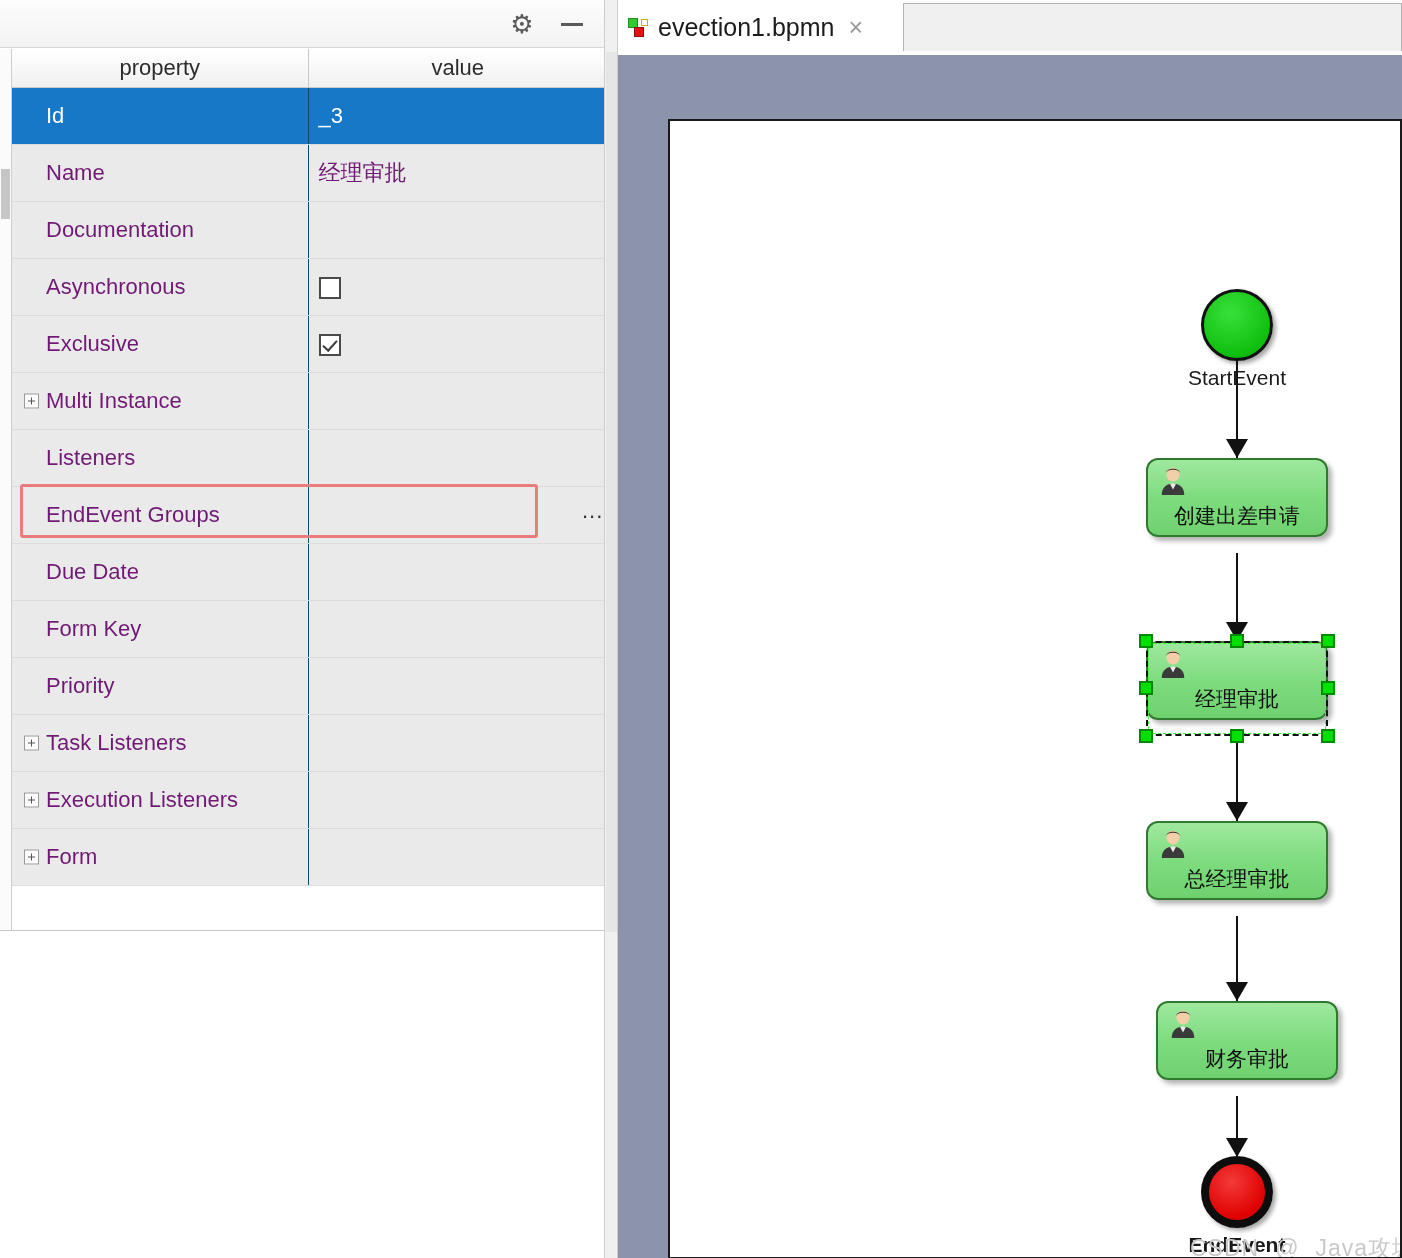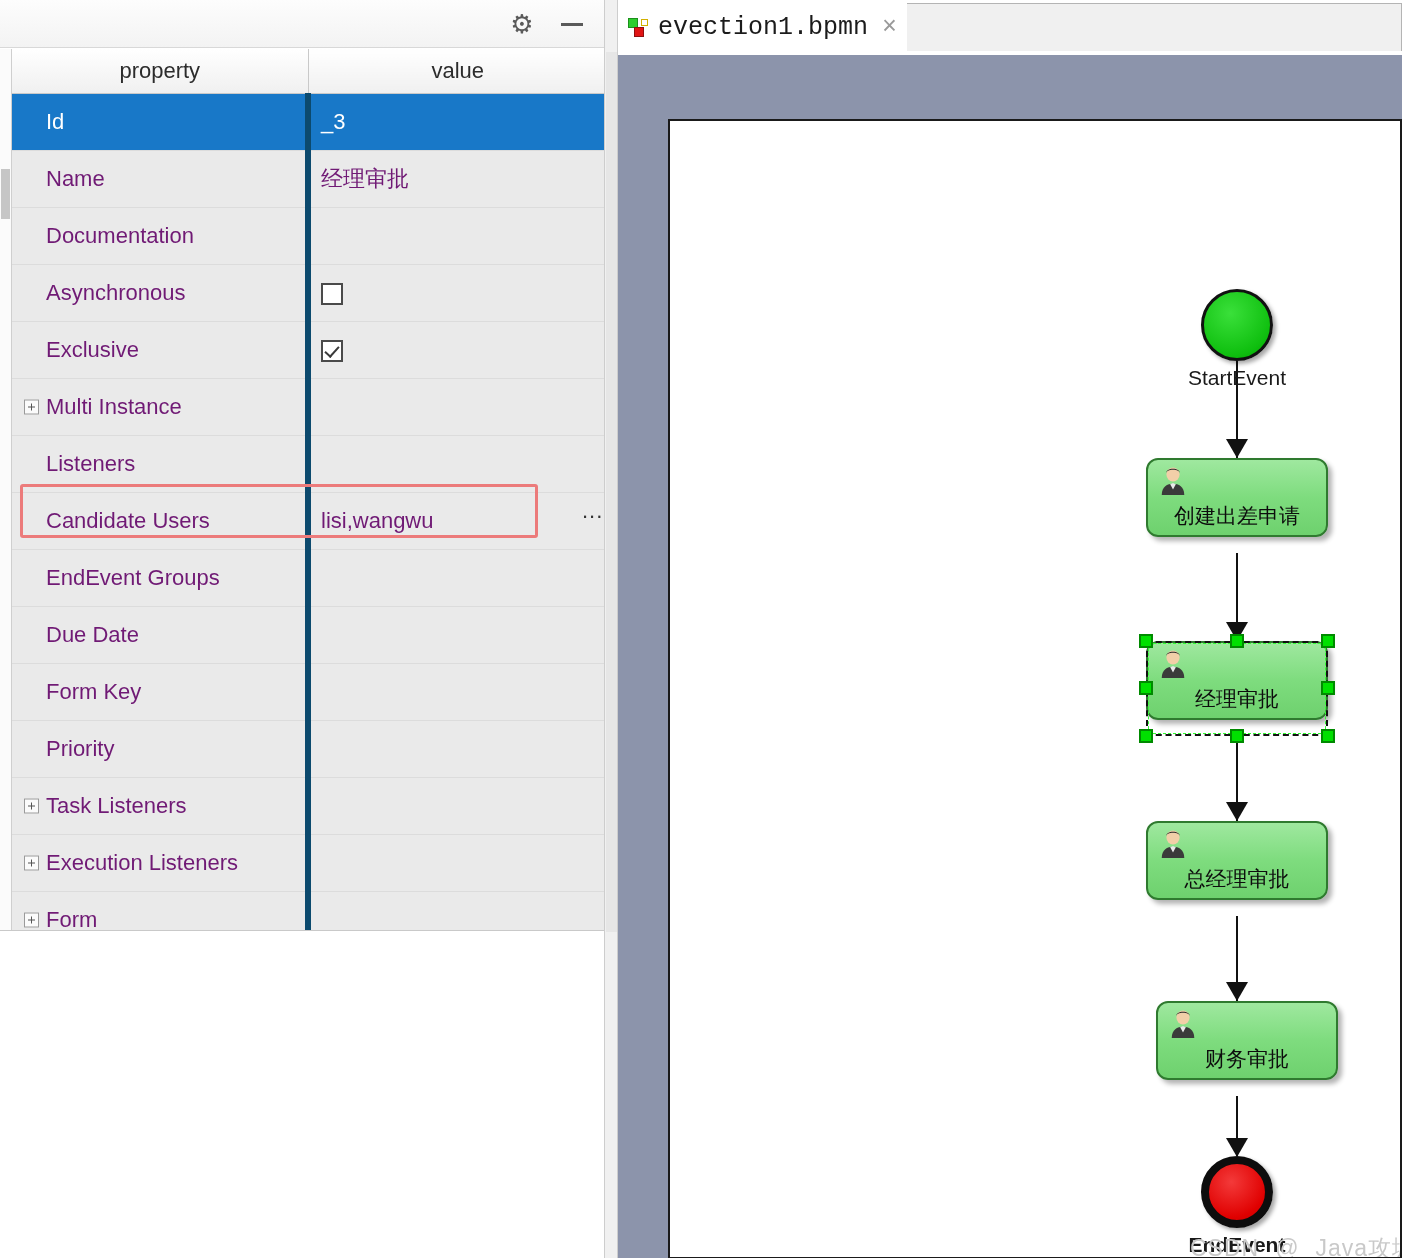--- a/index.html
+++ b/index.html
@@ -56,21 +56,21 @@
     left: 12px; top: 49px;
     width: 595px;
     border-collapse: collapse;
     table-layout: fixed;
     background: #eaeaea;
   }
   #prop-table col.c-prop { width: 296px; }
   #prop-table col.c-val  { width: 299px; }
 
   #prop-table th {
-    height: 44px;
+    height: 38px;
     background: linear-gradient(to bottom, #ffffff 0%, #f0f0f0 100%);
     border-bottom: 1px solid #c9c9c9;
     font-weight: 400;
     font-size: 22px;
     color: #2c2c2c;
     text-align: center;
     padding: 0;
   }
   #prop-table th.th-prop { border-right: 1px solid #c9c9c9; }
 
@@ -78,21 +78,21 @@
     height: 56px;
     font-size: 22px;
     color: #701a75;
     padding: 0;
     border-bottom: 1px solid #dcdcdc;
     background: #eaeaea;
     vertical-align: middle;
   }
   #prop-table td.cell-prop {
     padding-left: 34px;
-    border-right: 6px solid #0c4a6e;
+    border-right: 1px solid #0c4a6e;
     position: relative;
     white-space: nowrap;
   }
   #prop-table td.cell-val {
     padding-left: 10px;
     white-space: nowrap;
   }
   tr.row-selected td {
     background: #1878c8 !important;
     color: #ffffff !important;
@@ -218,21 +218,20 @@
   }
   #tab-active {
     position: absolute;
     left: 2px; top: 0;
     height: 54px;
     display: flex;
     align-items: center;
     padding: 0 10px 0 8px;
     background: #ffffff;
     cursor: pointer;
-    font-family: Liberation Mono, monospace;
   }
   #tab-file-icon {
     position: relative;
     width: 22px; height: 22px;
     margin-right: 8px;
     flex: 0 0 auto;
   }
   #tab-file-icon .sq-green {
     position: absolute; left: 0; top: 2px;
     width: 10px; height: 10px; background: #2ecc2e;
@@ -446,24 +445,20 @@
         </tr>
         <tr>
           <td class="cell-prop"><span class="expander"></span><span>Multi Instance</span></td>
           <td class="cell-val"><span></span></td>
         </tr>
         <tr>
           <td class="cell-prop"><span>Listeners</span></td>
           <td class="cell-val"><span></span></td>
         </tr>
         <tr>
-          <td class="cell-prop"><span>Candidate Users</span></td>
-          <td class="cell-val"><span>lisi,wangwu</span></td>
-        </tr>
-        <tr>
           <td class="cell-prop"><span>EndEvent Groups</span></td>
           <td class="cell-val"><span></span></td>
         </tr>
         <tr>
           <td class="cell-prop"><span>Due Date</span></td>
           <td class="cell-val"><span></span></td>
         </tr>
         <tr>
           <td class="cell-prop"><span>Form Key</span></td>
           <td class="cell-val"><span></span></td>

